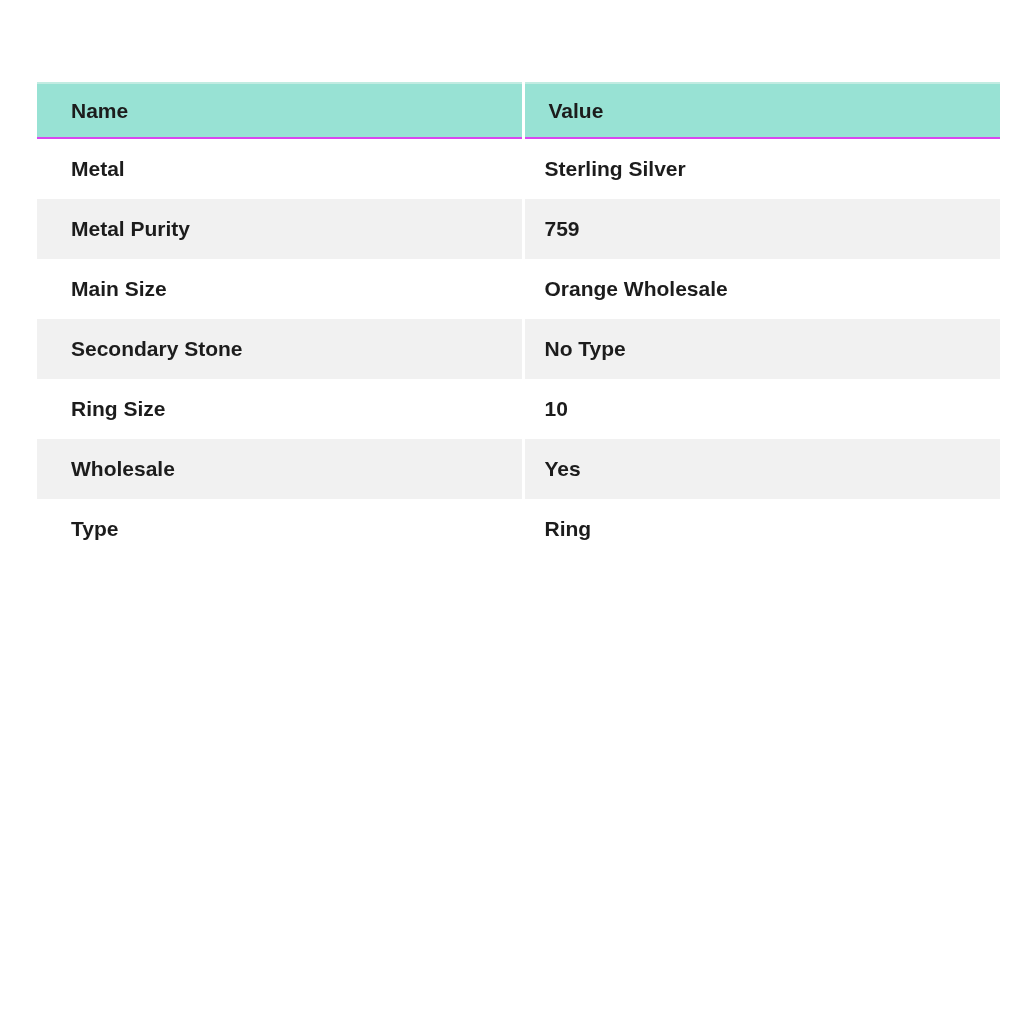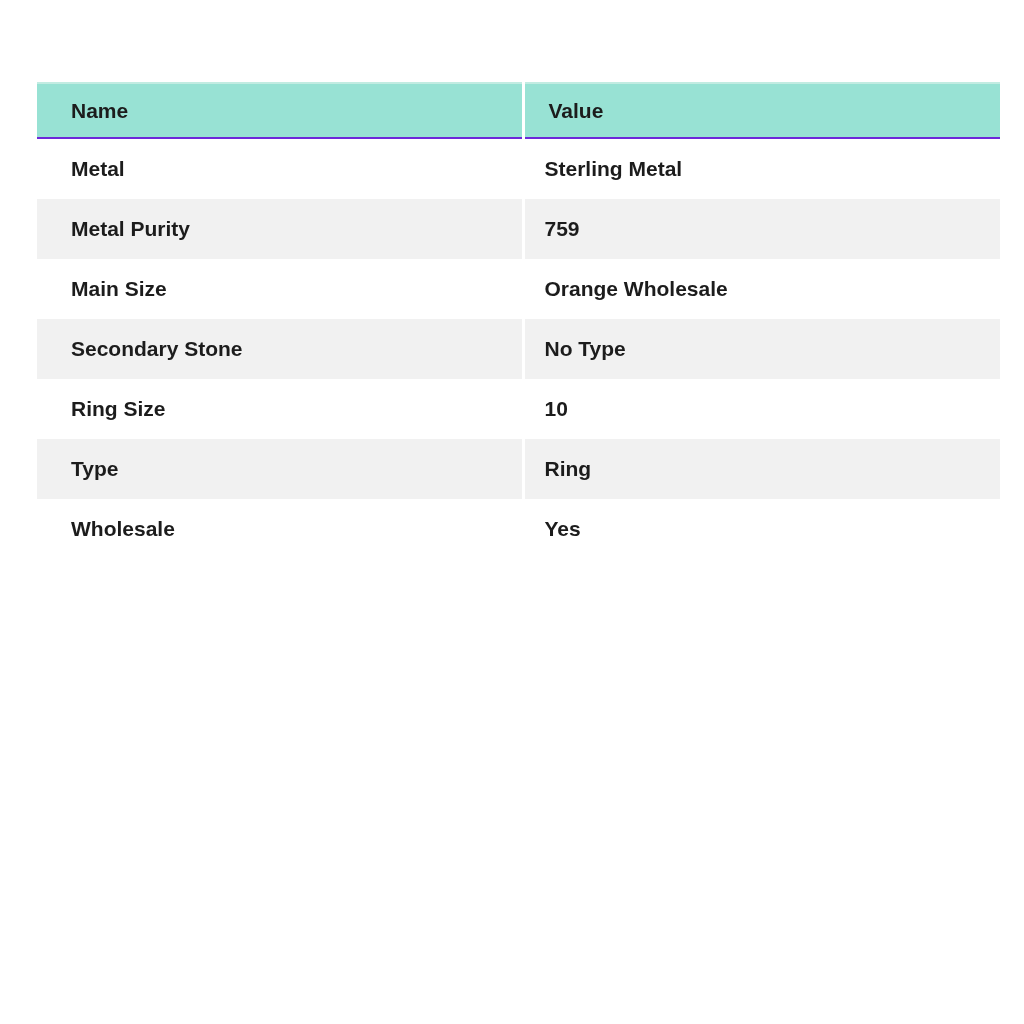--- a/index.html
+++ b/index.html
@@ -25,21 +25,21 @@
   }
   table.attributes col.col-name  { width: 486px; }
   table.attributes col.col-value { width: 477px; }
   table.attributes th {
     height: 51px;
     text-align: left;
     vertical-align: middle;
     font-weight: bold;
     font-size: 21px;
     border-top: 2px solid #c2ece2;
-    border-bottom: 2px solid #6d28d9;
+    border-bottom: 2px solid #d946ef;
   }
   table.attributes td {
     height: 58px;
     vertical-align: middle;
     font-weight: bold;
   }
   table.attributes th:first-child,
   table.attributes td:first-child {
     padding-left: 34px;
     border-right: 3px solid #ffffff;
@@ -62,41 +62,41 @@
     </colgroup>
     <thead>
       <tr>
         <th style="background: rgb(152, 226, 212);">Name</th>
         <th style="background: rgb(152, 226, 212); padding-left: 24px;">Value</th>
       </tr>
     </thead>
     <tbody>
       <tr>
         <td>Metal</td>
-        <td>Sterling Metal</td>
+        <td>Sterling Silver</td>
       </tr>
       <tr>
         <td>Metal Purity</td>
         <td>759</td>
       </tr>
       <tr>
         <td>Main Size</td>
         <td>Orange Wholesale</td>
       </tr>
       <tr>
         <td>Secondary Stone</td>
         <td>No Type</td>
       </tr>
       <tr>
         <td>Ring Size</td>
         <td>10</td>
       </tr>
       <tr>
+        <td>Wholesale</td>
+        <td>Yes</td>
+      </tr>
+      <tr>
         <td>Type</td>
         <td>Ring</td>
-      </tr>
-      <tr>
-        <td>Wholesale</td>
-        <td>Yes</td>
       </tr>
     </tbody>
   </table>
 </div>
 
 </body></html>

